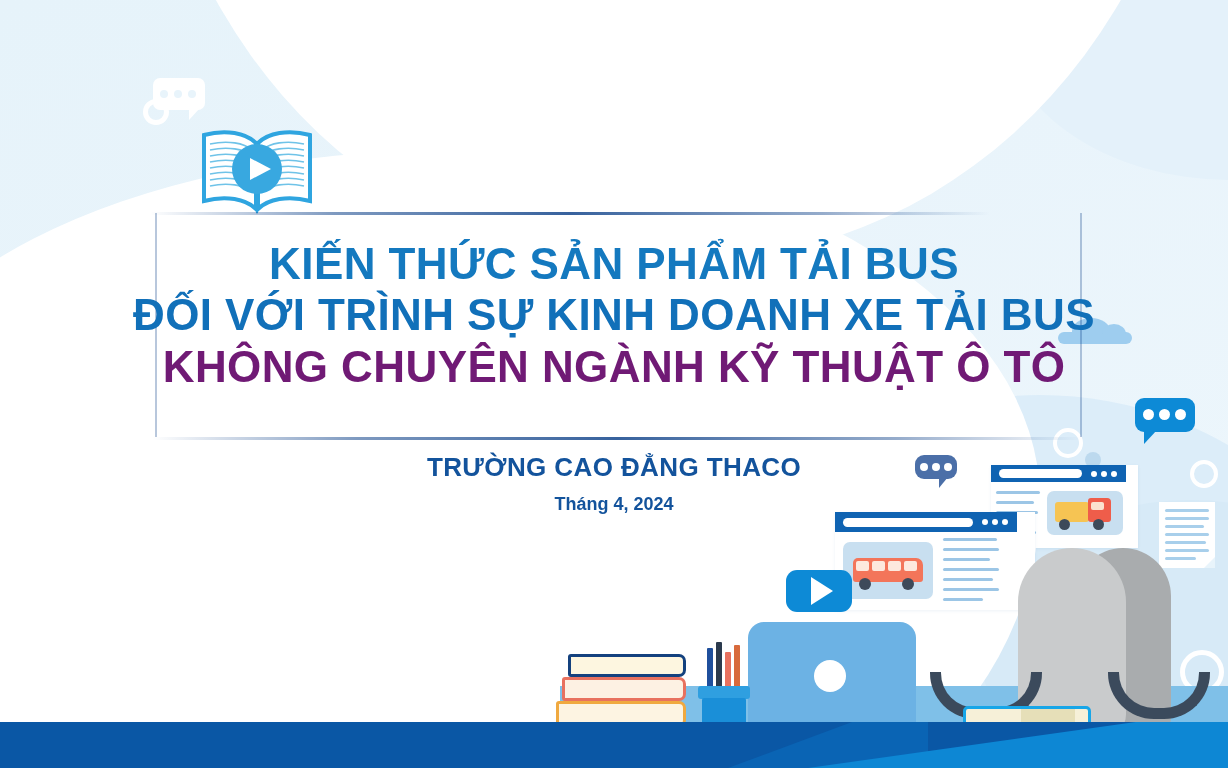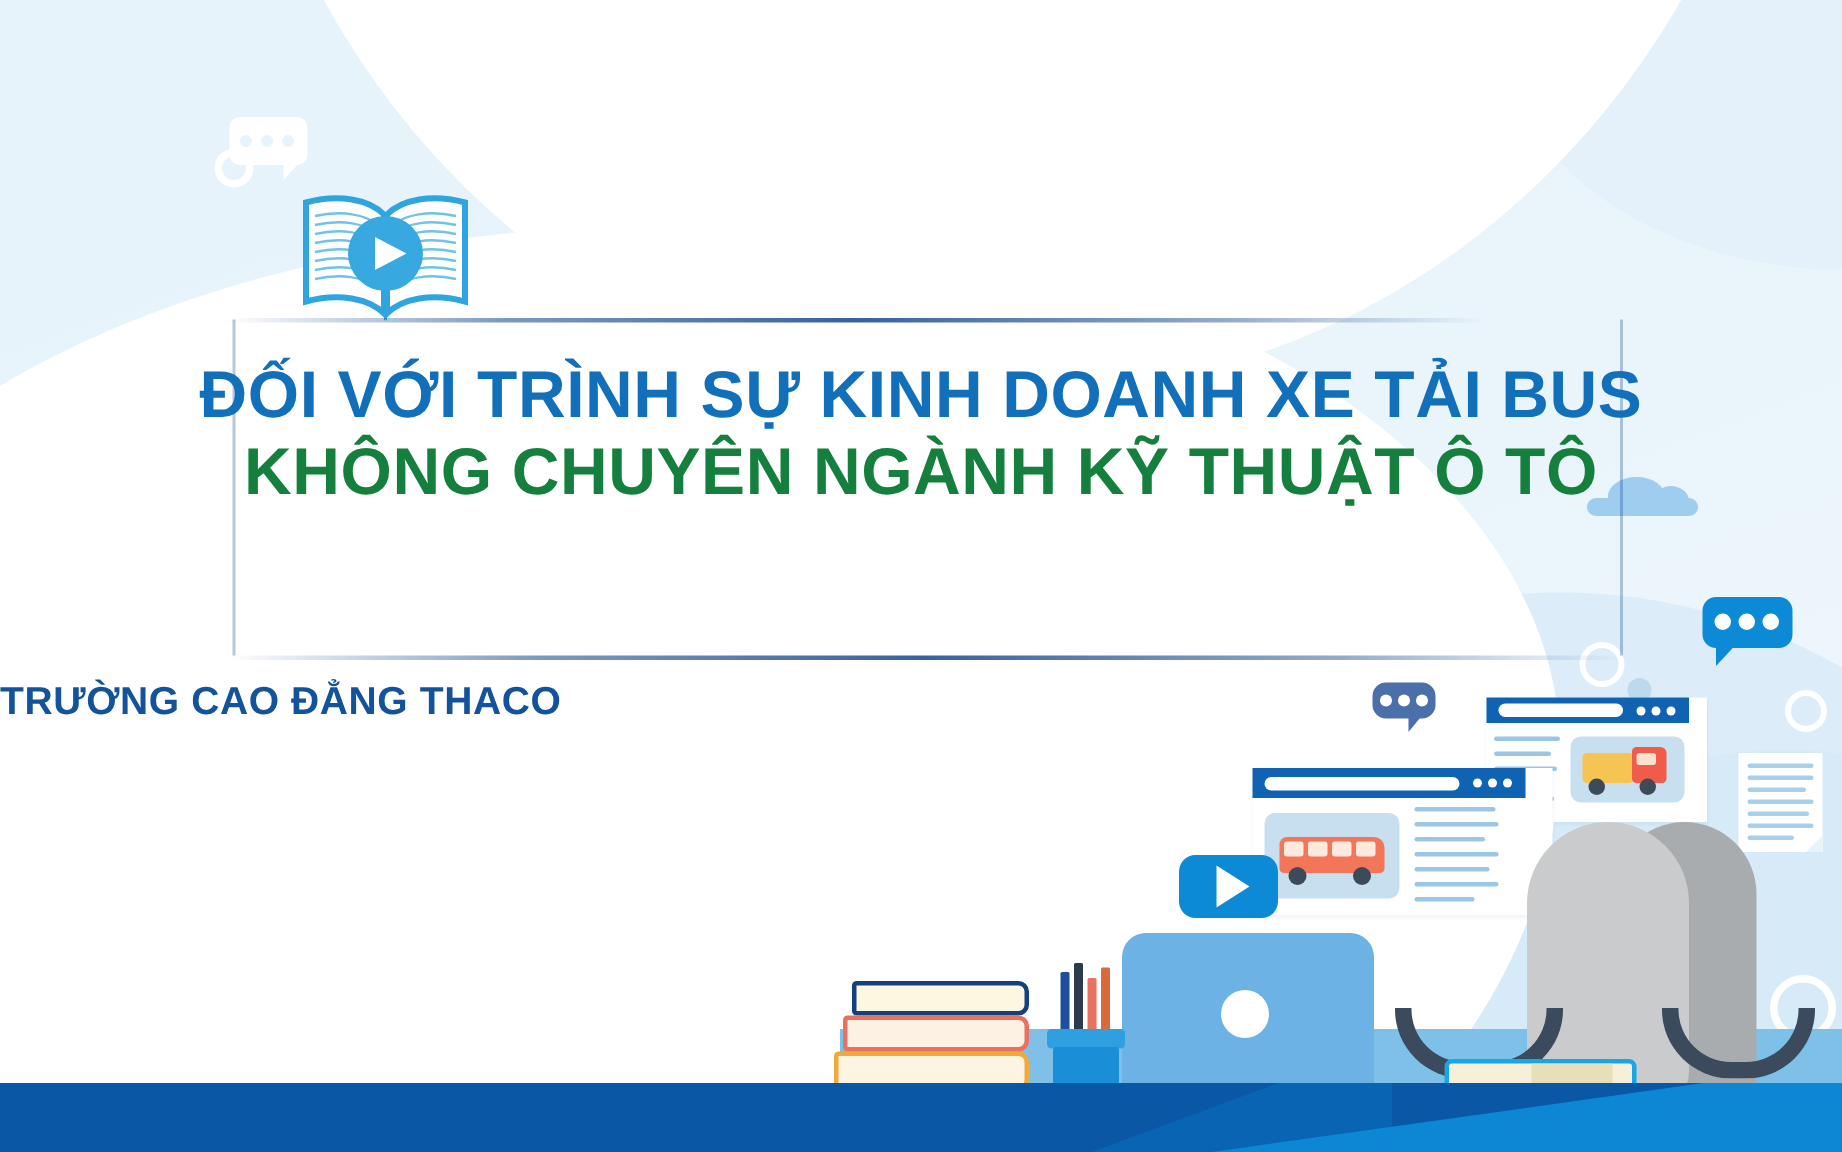--- a/index.html
+++ b/index.html
@@ -80,24 +80,24 @@
 
   .v-rule{position:absolute;width:2px;background:rgba(20,70,140,.30);}
   .v-rule-a{left:155px;top:213px;height:224px;}
   .v-rule-b{left:1080px;top:213px;height:224px;}
 
   
   .title-block{position:absolute;left:0;top:238px;width:1228px;text-align:center;}
   .t-line{font-weight:bold;line-height:1.17;white-space:nowrap;}
   .t1{font-size:44px;color:#1479bf;letter-spacing:.4px;}
   .t2{font-size:44px;color:#1170b9;letter-spacing:.4px;}
-  .t3{font-size:44px;color:#15803d;letter-spacing:.4px;}
+  .t3{font-size:44px;color:#701a75;letter-spacing:.4px;}
 
   .school{
-    position:absolute;left:0;top:452px;width:1228px;
+    position:absolute;left:0;top:452px;width:1228px;text-align:center;
     font-size:26px;font-weight:bold;color:#13539c;letter-spacing:.4px;
   }
   .month{
     position:absolute;left:0;top:494px;width:1228px;text-align:center;
     font-size:18px;font-weight:bold;color:#13539c;
   }
 
   
   .ill{position:absolute;}
 
@@ -334,24 +334,26 @@
       </svg>
     </div>
   </div>
 
   <div class="divider divider-top"></div>
   <div class="divider divider-bottom"></div>
   <div class="v-rule v-rule-a"></div>
   <div class="v-rule v-rule-b"></div>
 
   <div class="title-block">
+    <div class="t-line t1">KIẾN THỨC SẢN PHẨM TẢI BUS</div>
     <div class="t-line t2">ĐỐI VỚI TRÌNH SỰ KINH DOANH XE TẢI BUS</div>
     <div class="t-line t3">KHÔNG CHUYÊN NGÀNH KỸ THUẬT Ô TÔ</div>
   </div>
 
   <div class="school">TRƯỜNG CAO ĐẲNG THACO</div>
+  <div class="month">Tháng 4, 2024</div>
 
   <div class="bottom-bar">
     <div class="bottom-bar-mid"></div>
     <div class="bottom-bar-light"></div>
   </div>
 
 </div>
 
 </body></html>

